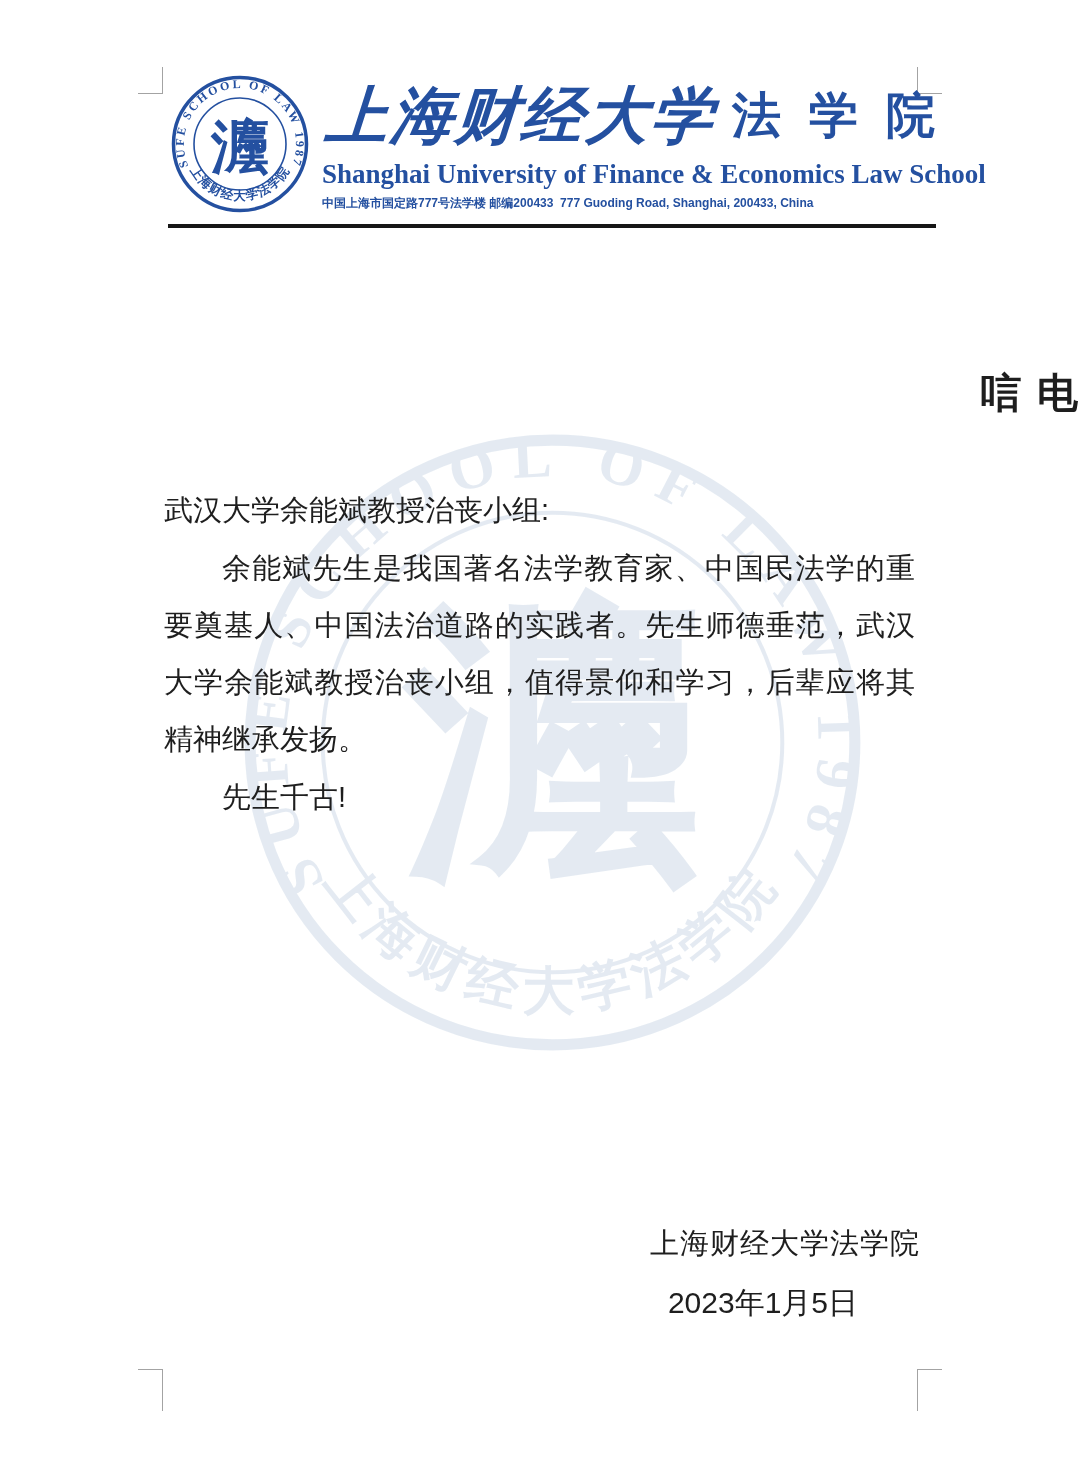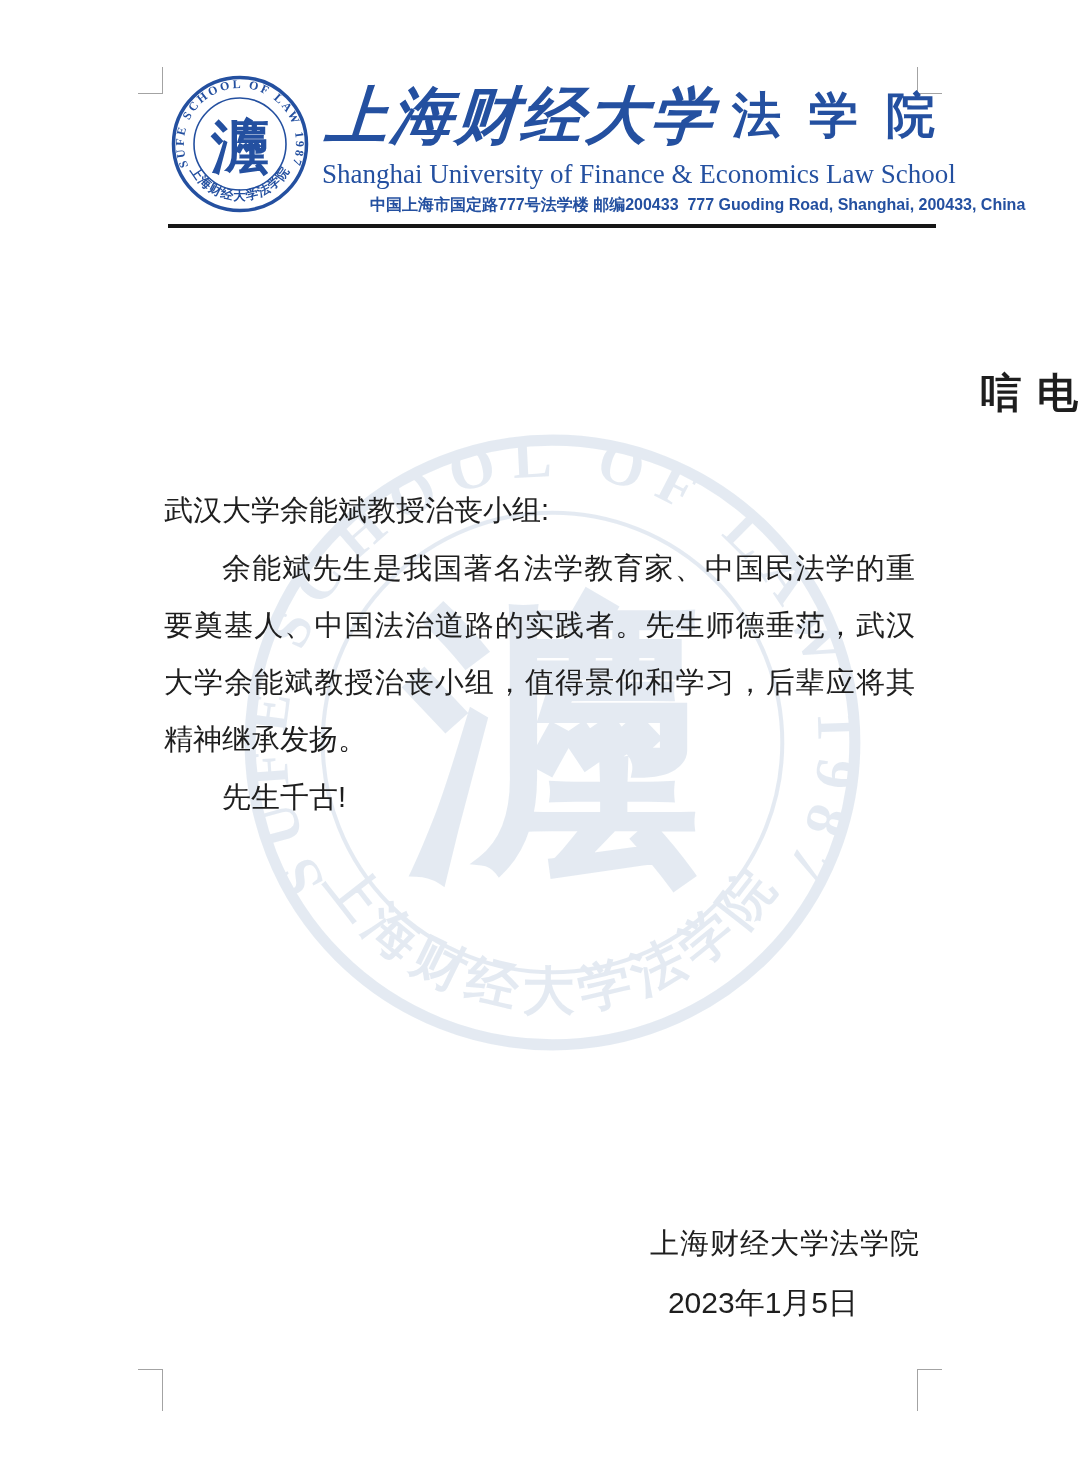--- a/index.html
+++ b/index.html
@@ -40,28 +40,27 @@
     color: var(--brand_blue, #2450a0);
     font-weight: 700; white-space: nowrap;
     display: flex; align-items: center;
   }
   .head-cn .cursive { font-size: 62px; font-style: italic; letter-spacing: 3px; transform: skewX(-4deg); }
   .head-cn .suffix  { font-size: 49px; letter-spacing: 28px; margin-left: 16px; }
 
   .head-en {
     position: absolute; left: 322px; top: 159px; width: 620px;
     font-family: "Liberation Serif", "DejaVu Serif", serif;
-    font-weight: 400; font-size: 27px; white-space: nowrap;
+    font-weight: 700; font-size: 27px; white-space: nowrap;
     color: var(--brand_blue, #2450a0);
   }
   .head-addr {
     position: absolute; left: 322px; top: 195px; width: 620px;
-    font-size: 16px; font-weight: 700; white-space: pre;
+    font-size: 12px; font-weight: 700; white-space: pre;
     color: var(--brand_blue, #2450a0);
-    margin-left: 48px;
   }
   .rule {
     position: absolute; left: 168px; top: 224px; width: 768px; height: 4px;
     background: var(--rule_color, #161616);
   }
 
   
   .watermark { position: absolute; left: 230px; top: 420px; width: 645px; height: 645px; opacity: 0.20; z-index: 0; }
   .watermark circle { fill: none; stroke: var(--watermark_blue, #7d9cc0); }
   .watermark text { fill: var(--watermark_blue, #7d9cc0); }

